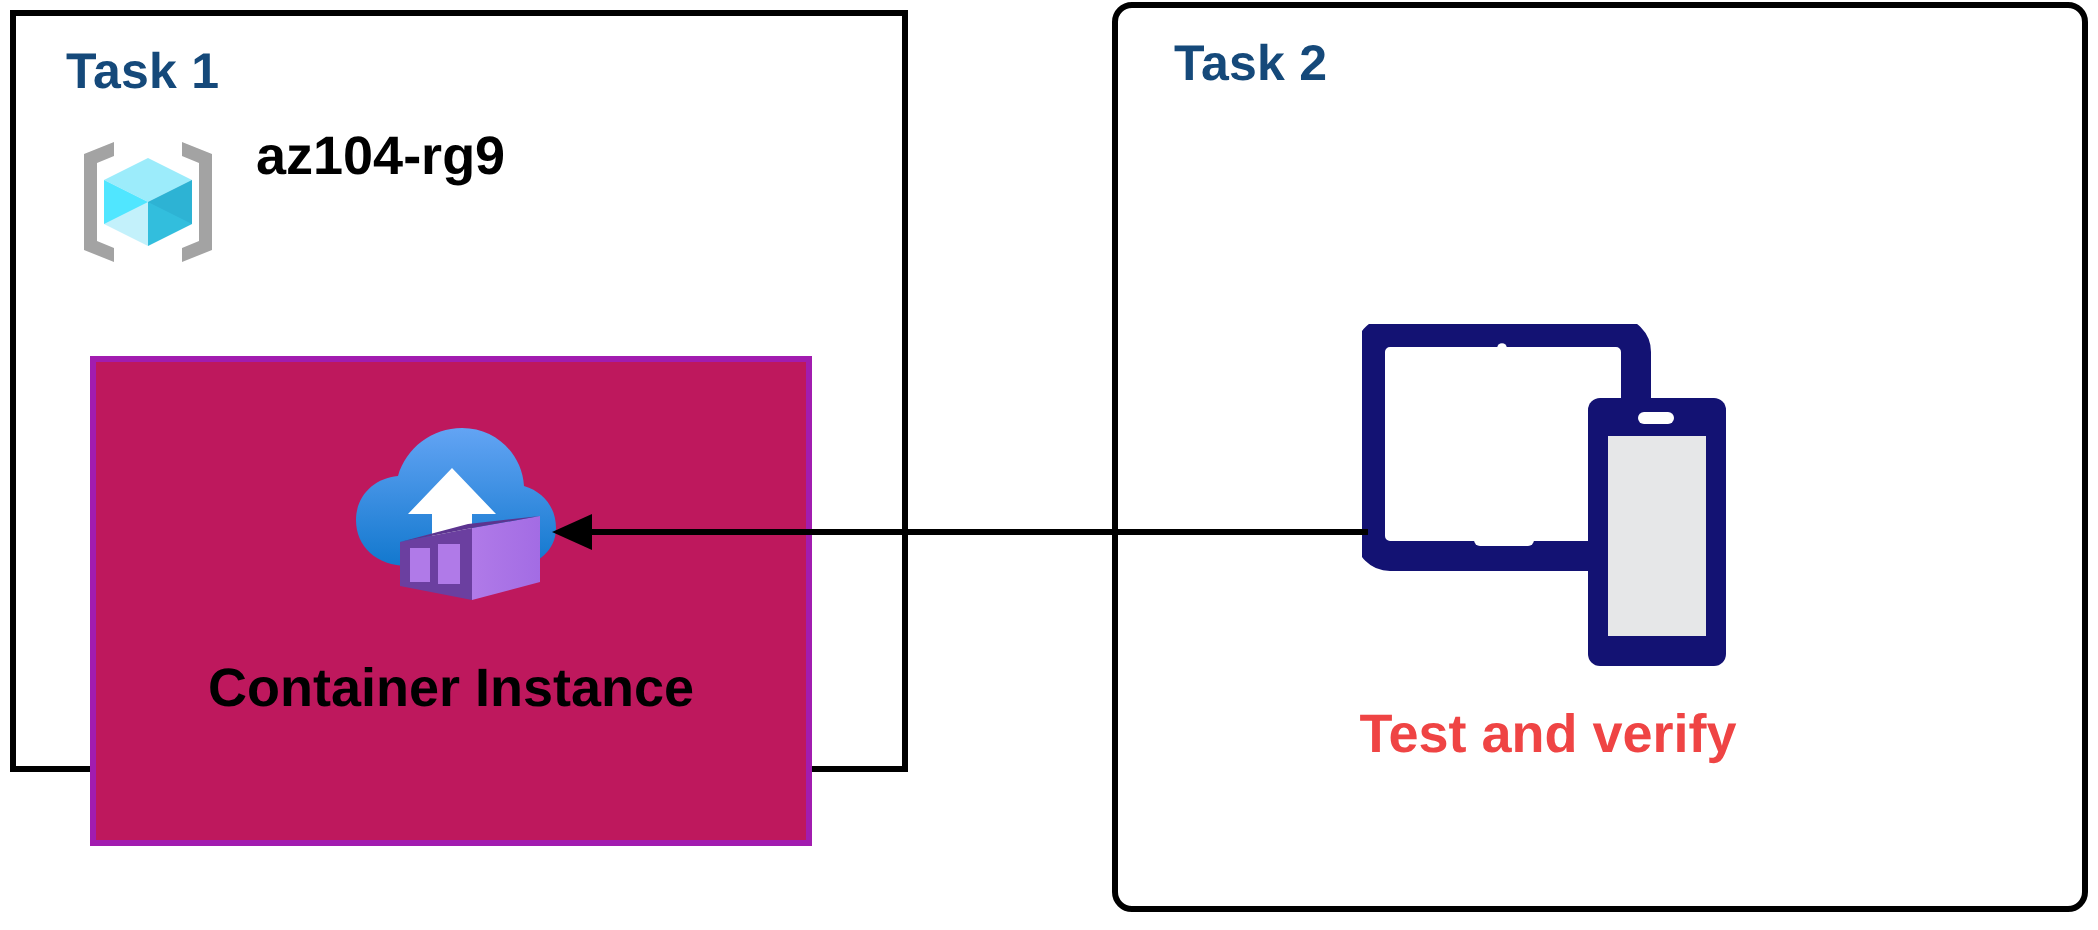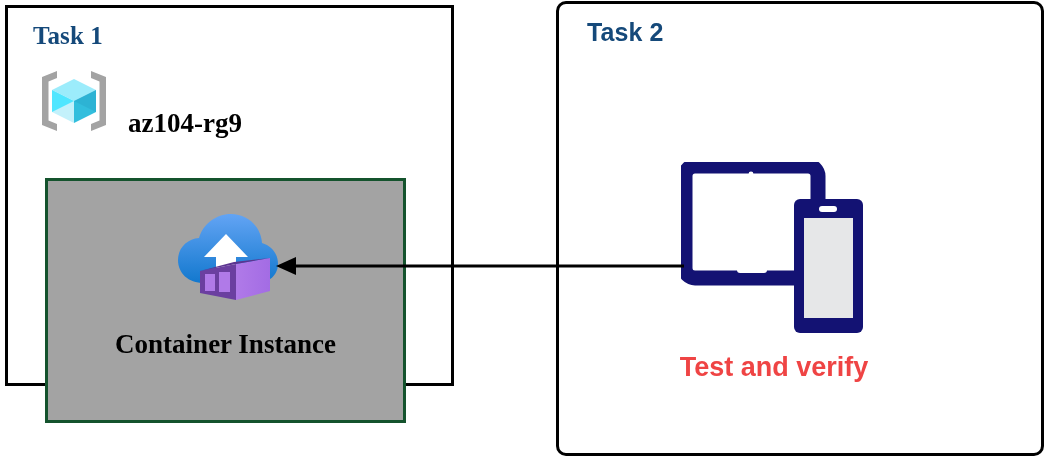--- a/index.html
+++ b/index.html
@@ -19,60 +19,60 @@
     inset: 0;
   }
 
   
   .panel {
     position: absolute;
     background: #ffffff;
     border: 3px solid #000000;
     box-sizing: border-box;
   }
-  #panel-task1 { left: 5px;   top: 5px; width: 449px; height: 381px; font-family: Liberation Serif, serif; }
+  #panel-task1 { left: 5px;   top: 5px; width: 449px; height: 381px; }
   #panel-task2 { left: 556px; top: 1px; width: 488px; height: 455px; border-radius: 10px; }
 
   .panel-title {
     position: absolute;
     font-size: 25px;
     font-weight: bold;
     color: #15497a;
     letter-spacing: 0.1px;
     white-space: nowrap;
   }
   #panel-task1 .panel-title { left: 25px; top: 14px; }
   #panel-task2 .panel-title { left: 28px; top: 14px; }
 
   
   .rg-row {
     position: absolute;
     left: 28px;
     top: 55px;
     display: flex;
-    align-items: flex-end;
+    align-items: flex-start;
     gap: 16px;
   }
   .rg-icon { width: 76px; height: 76px; display: block; }
   .rg-label {
     font-size: 27px;
     font-weight: bold;
     color: #000000;
     white-space: nowrap;
   }
 
   
   #container-card {
     position: absolute;
     left: 37px;
     top: 170px;
     width: 361px;
     height: 245px;
-    background: #a3a3a3;
-    border: 3px solid #14532d;
+    background: #be185d;
+    border: 3px solid #a21caf;
     box-sizing: border-box;
   }
   .aci-icon {
     position: absolute;
     left: 50%;
     transform: translateX(-50%);
     top: 22px;
     width: 104px;
     height: 104px;
     display: block;

